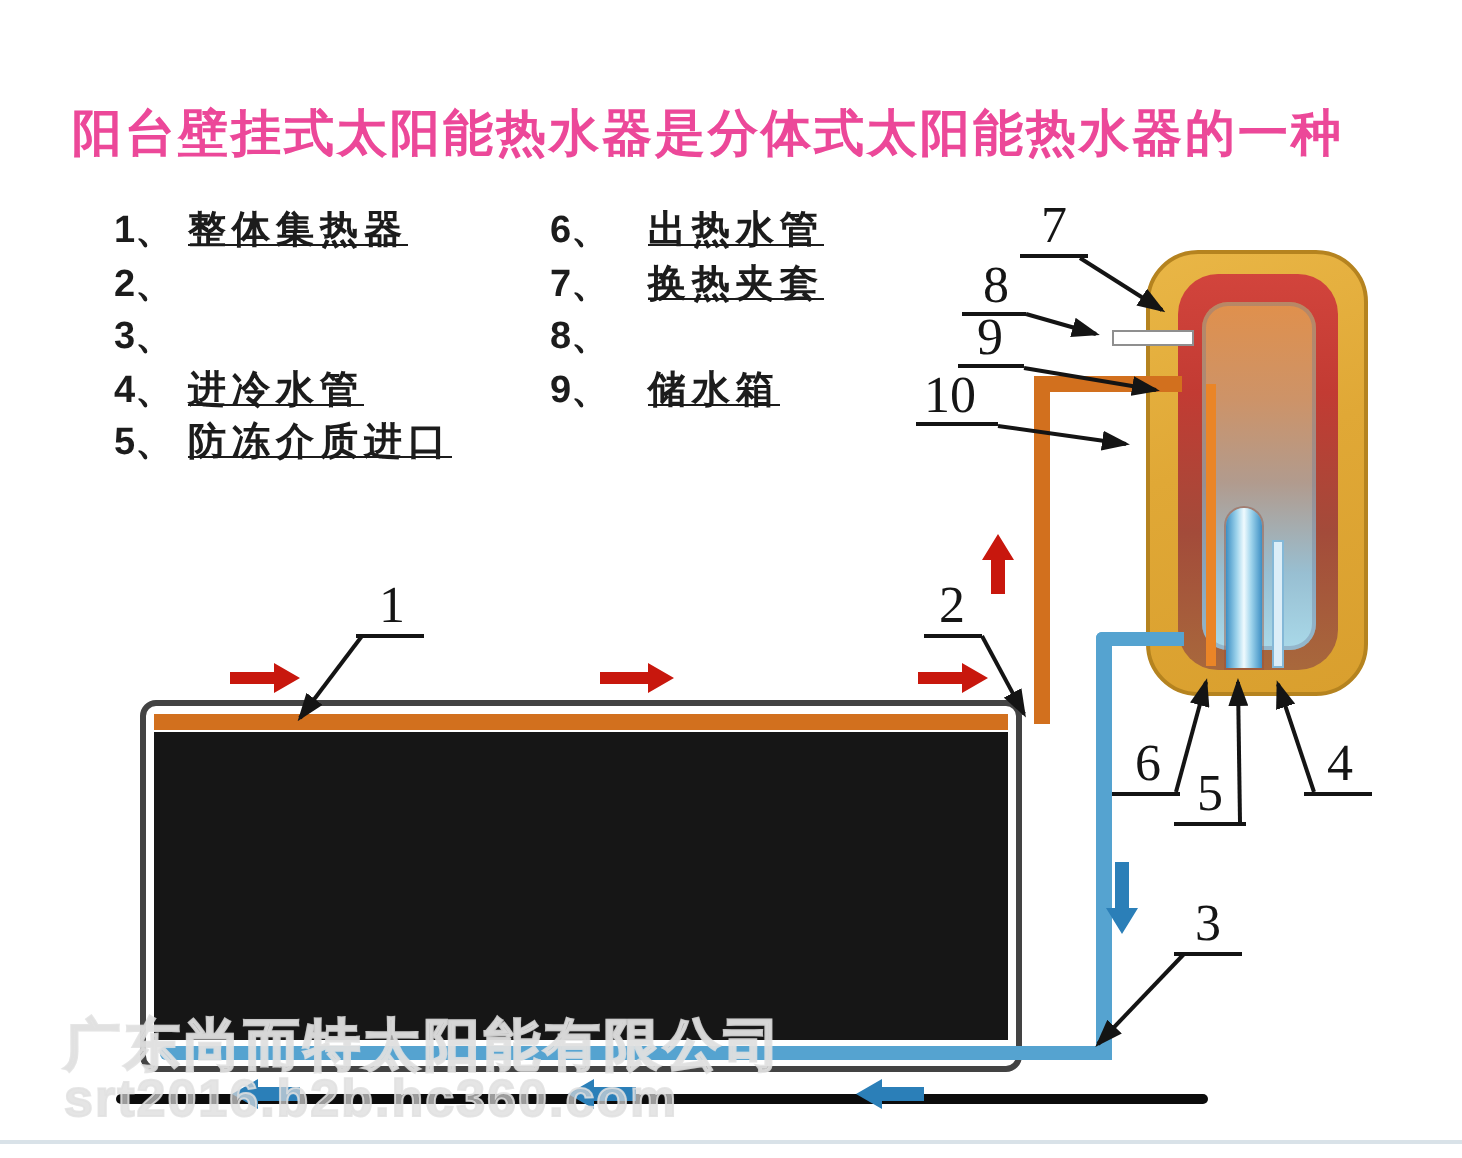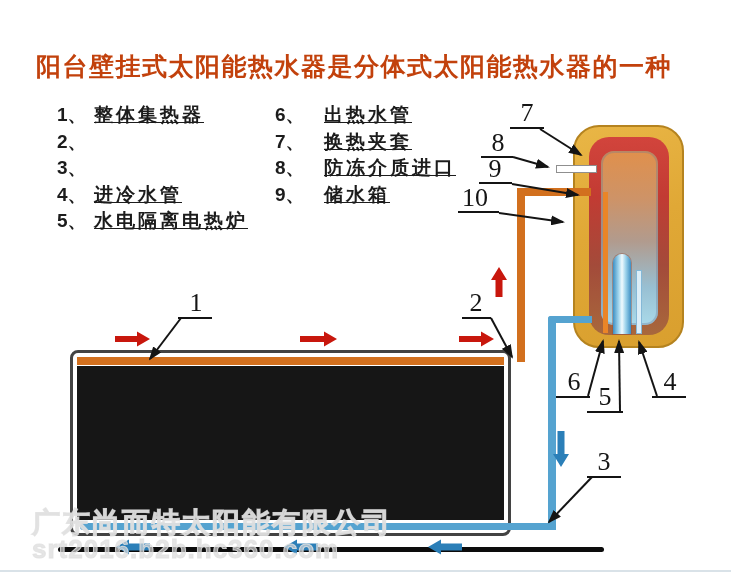--- a/index.html
+++ b/index.html
@@ -3,21 +3,21 @@
 <meta charset="utf-8">
 <style>
   html,body{margin:0;padding:0;background:#fff;}
   #stage{
     position:relative;width:731px;height:579px;background:#ffffff;overflow:hidden;
     font-family:"Liberation Sans", sans-serif;color:#1a1a1a;
   }
   
   .title{
     position:absolute;left:36px;top:50px;font-size:25px;font-weight:bold;
-    letter-spacing:1.5px;white-space:nowrap;color:#c2410c;
+    letter-spacing:1.5px;white-space:nowrap;color:#ec4899;
   }
   .leg-col{position:absolute;top:102px;}
   .leg-col.left{left:57px;}
   .leg-col.right{left:275px;}
   .leg-row{display:flex;height:26.5px;align-items:center;font-size:19px;font-weight:bold;color:#1c1c1c;}
   .leg-num{display:inline-block;}
   .leg-col.left  .leg-num{width:37px;}
   .leg-col.right .leg-num{width:49px;}
   .leg-label{letter-spacing:3px;white-space:nowrap;text-decoration:underline;}
   
@@ -101,36 +101,35 @@
       </div>
     <div class="leg-row">
         <span class="leg-num">3、</span>
       </div>
     <div class="leg-row">
         <span class="leg-num">4、</span>
         <span class="leg-label">进冷水管</span>
       </div>
     <div class="leg-row">
         <span class="leg-num">5、</span>
-        <span class="leg-label">水电隔离电热炉</span>
+        <span class="leg-label">防冻介质进口</span>
       </div>
   </div>
 
   <div class="leg-col right">
     <div class="leg-row">
         <span class="leg-num">6、</span>
         <span class="leg-label">出热水管</span>
       </div>
     <div class="leg-row">
         <span class="leg-num">7、</span>
         <span class="leg-label">换热夹套</span>
       </div>
     <div class="leg-row">
         <span class="leg-num">8、</span>
-        <span class="leg-label">防冻介质进口</span>
       </div>
     <div class="leg-row">
         <span class="leg-num">9、</span>
         <span class="leg-label">储水箱</span>
       </div>
   </div>
 
   <div class="photo-edge"></div>
 
   <div class="ground"></div>

